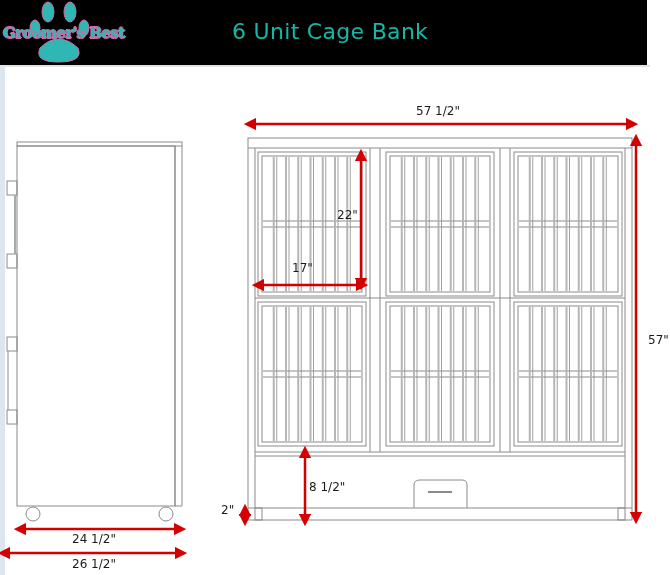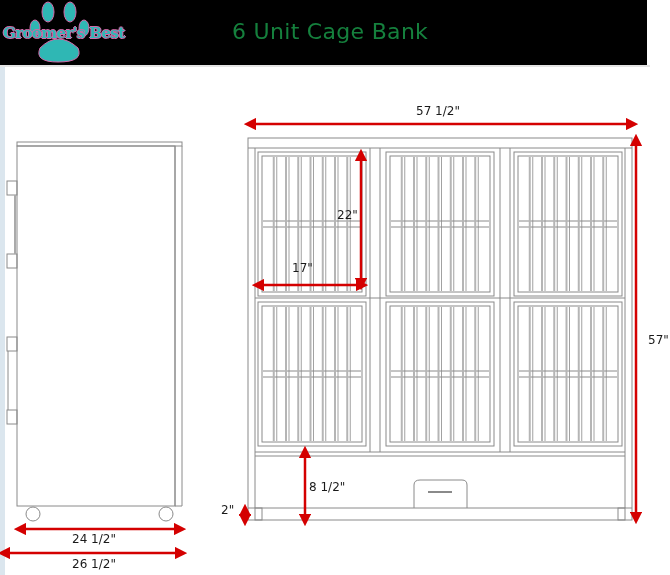--- a/index.html
+++ b/index.html
@@ -15,21 +15,21 @@
     .header {
       position: absolute; left: 0; top: 0; width: 647px; height: 65px;
       background: #000000;
     }
     .header-shadow {
       position: absolute; left: 0; top: 65px; width: 650px; height: 2px;
       background: #e4e4e4;
     }
     .title {
       position: absolute; left: 232px; top: 19px;
-      color: #15803d; font-size: 22px; letter-spacing: 0.3px;
+      color: #14b8a6; font-size: 22px; letter-spacing: 0.3px;
     }
     .logo { position: absolute; left: 0; top: 0; width: 135px; height: 73px; }
     .logo-text {
       position: absolute; left: 3px; top: 24px; font-family: "DejaVu Serif", serif;
       font-weight: bold; font-size: 15px; color: #2fb7b4;
       text-shadow: 1px 0 #d36aa9, -1px 0 #d36aa9, 0 1px #d36aa9, 0 -1px #d36aa9;
       letter-spacing: -0.6px;
     }
     svg.drawing { position: absolute; left: 0; top: 0; }
     .dim {

